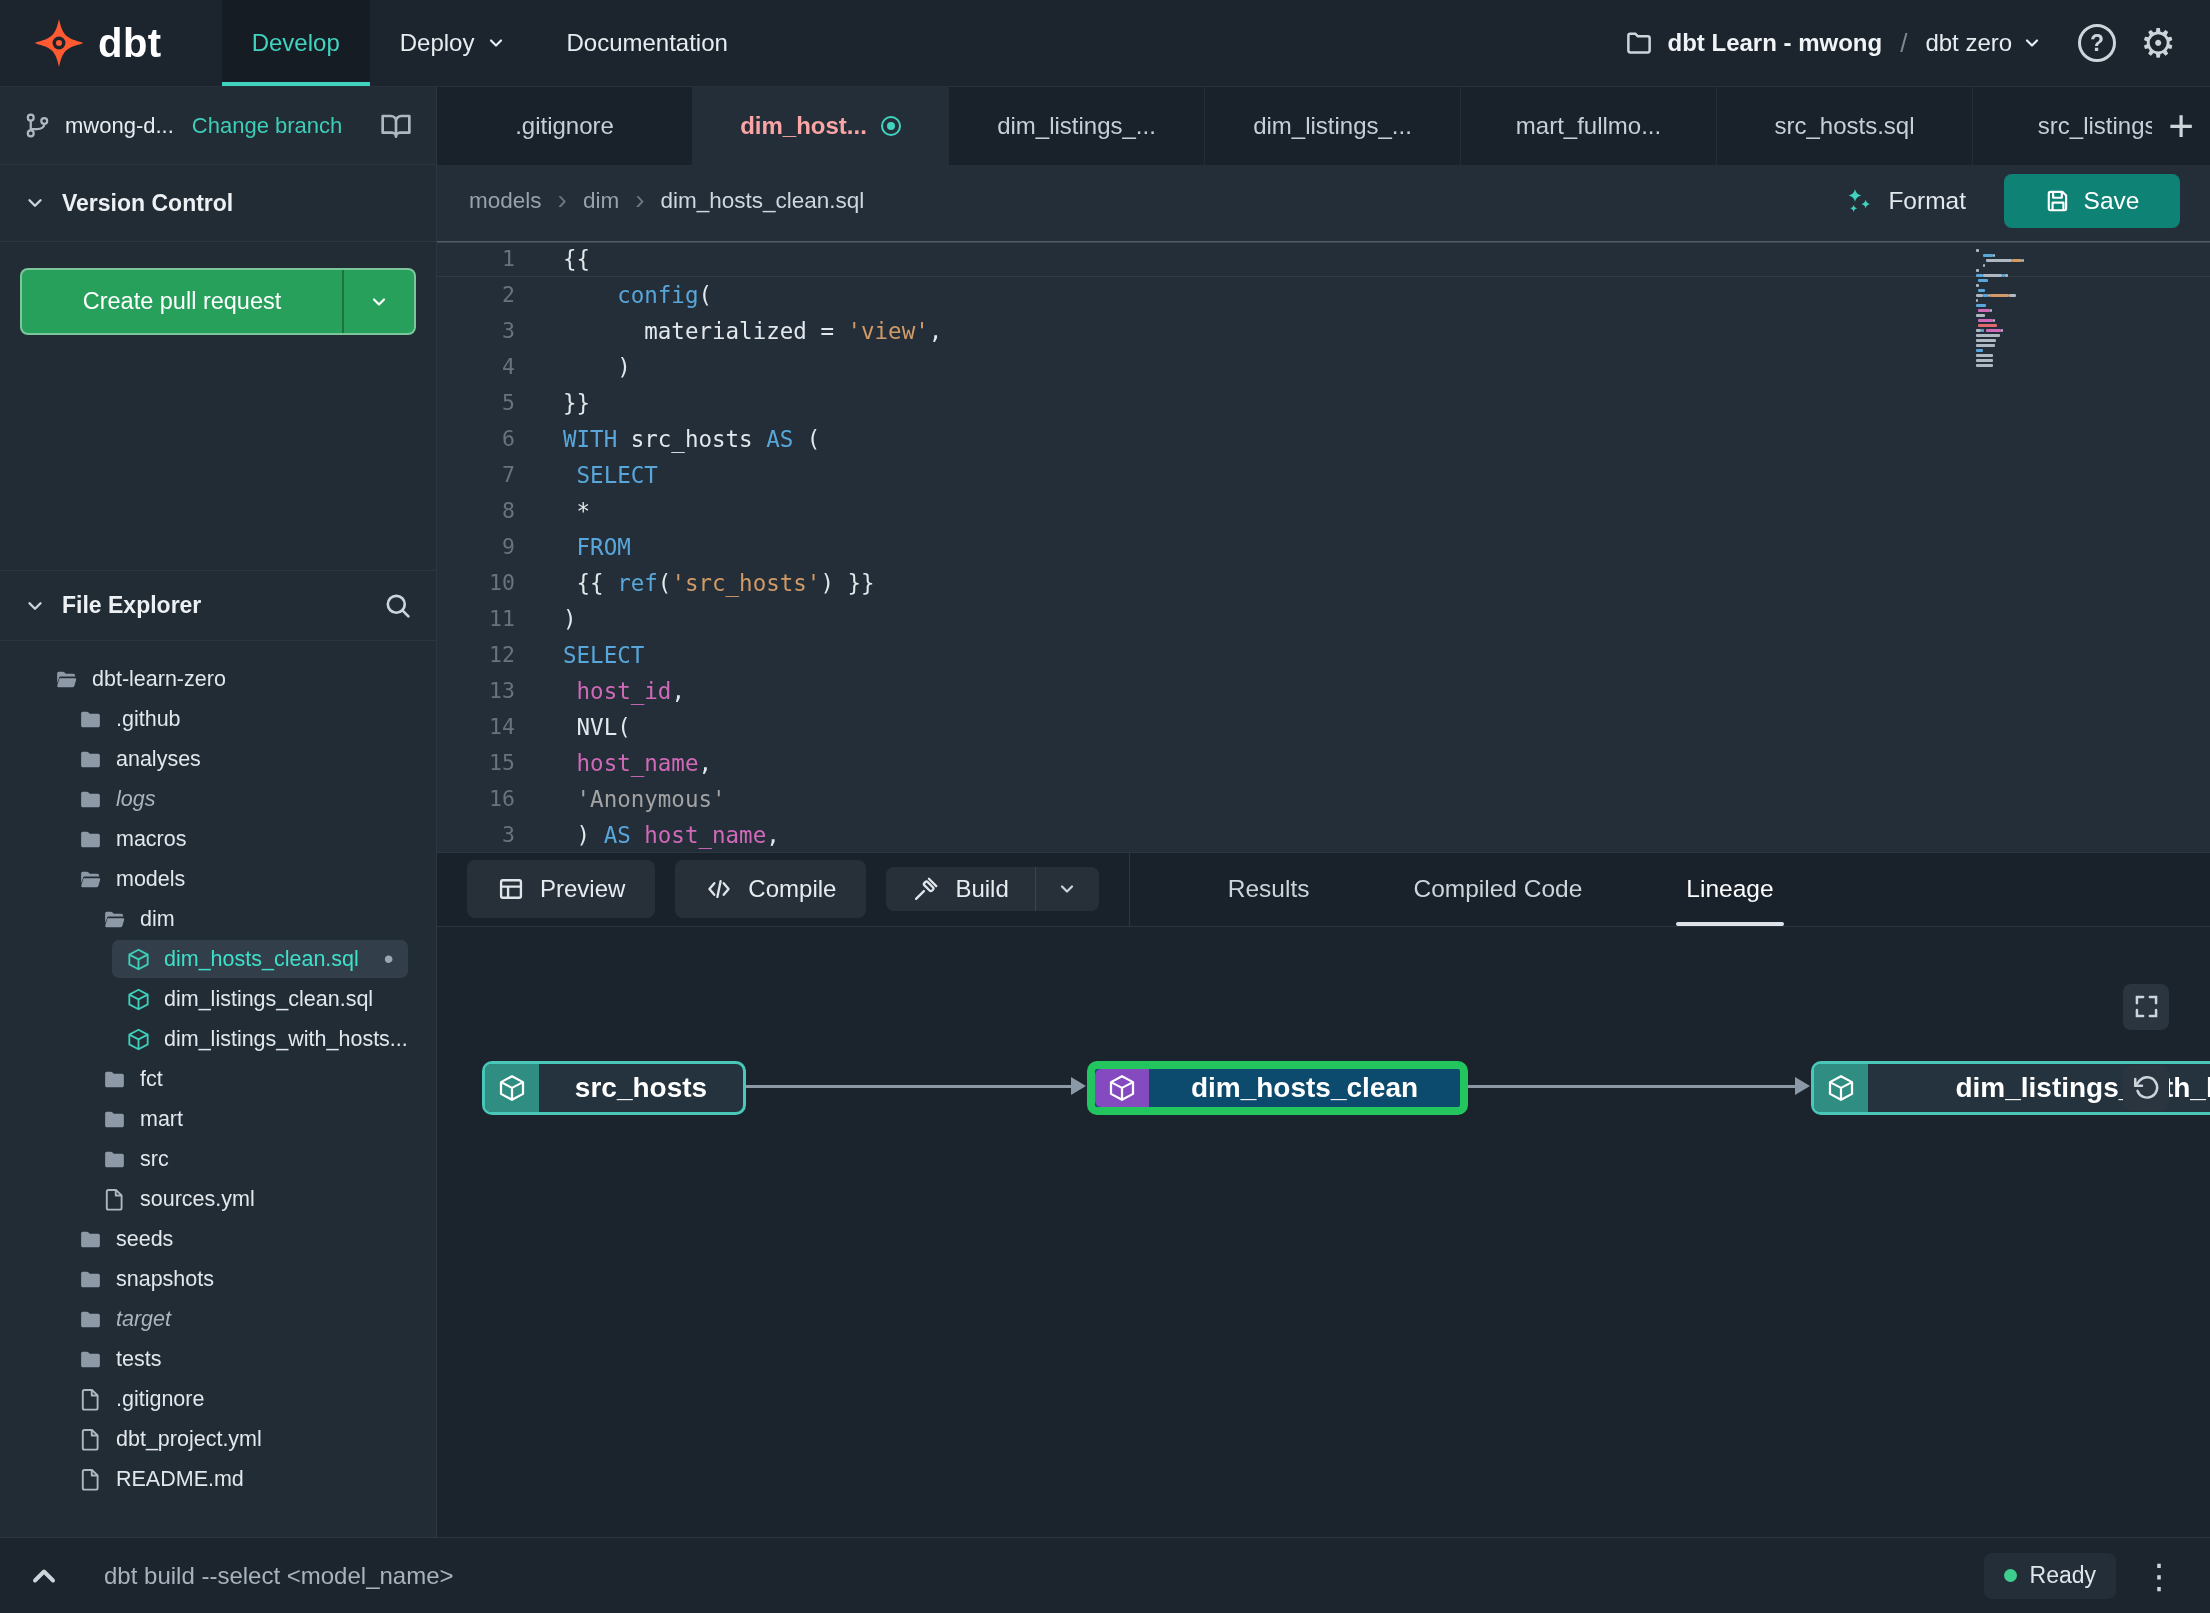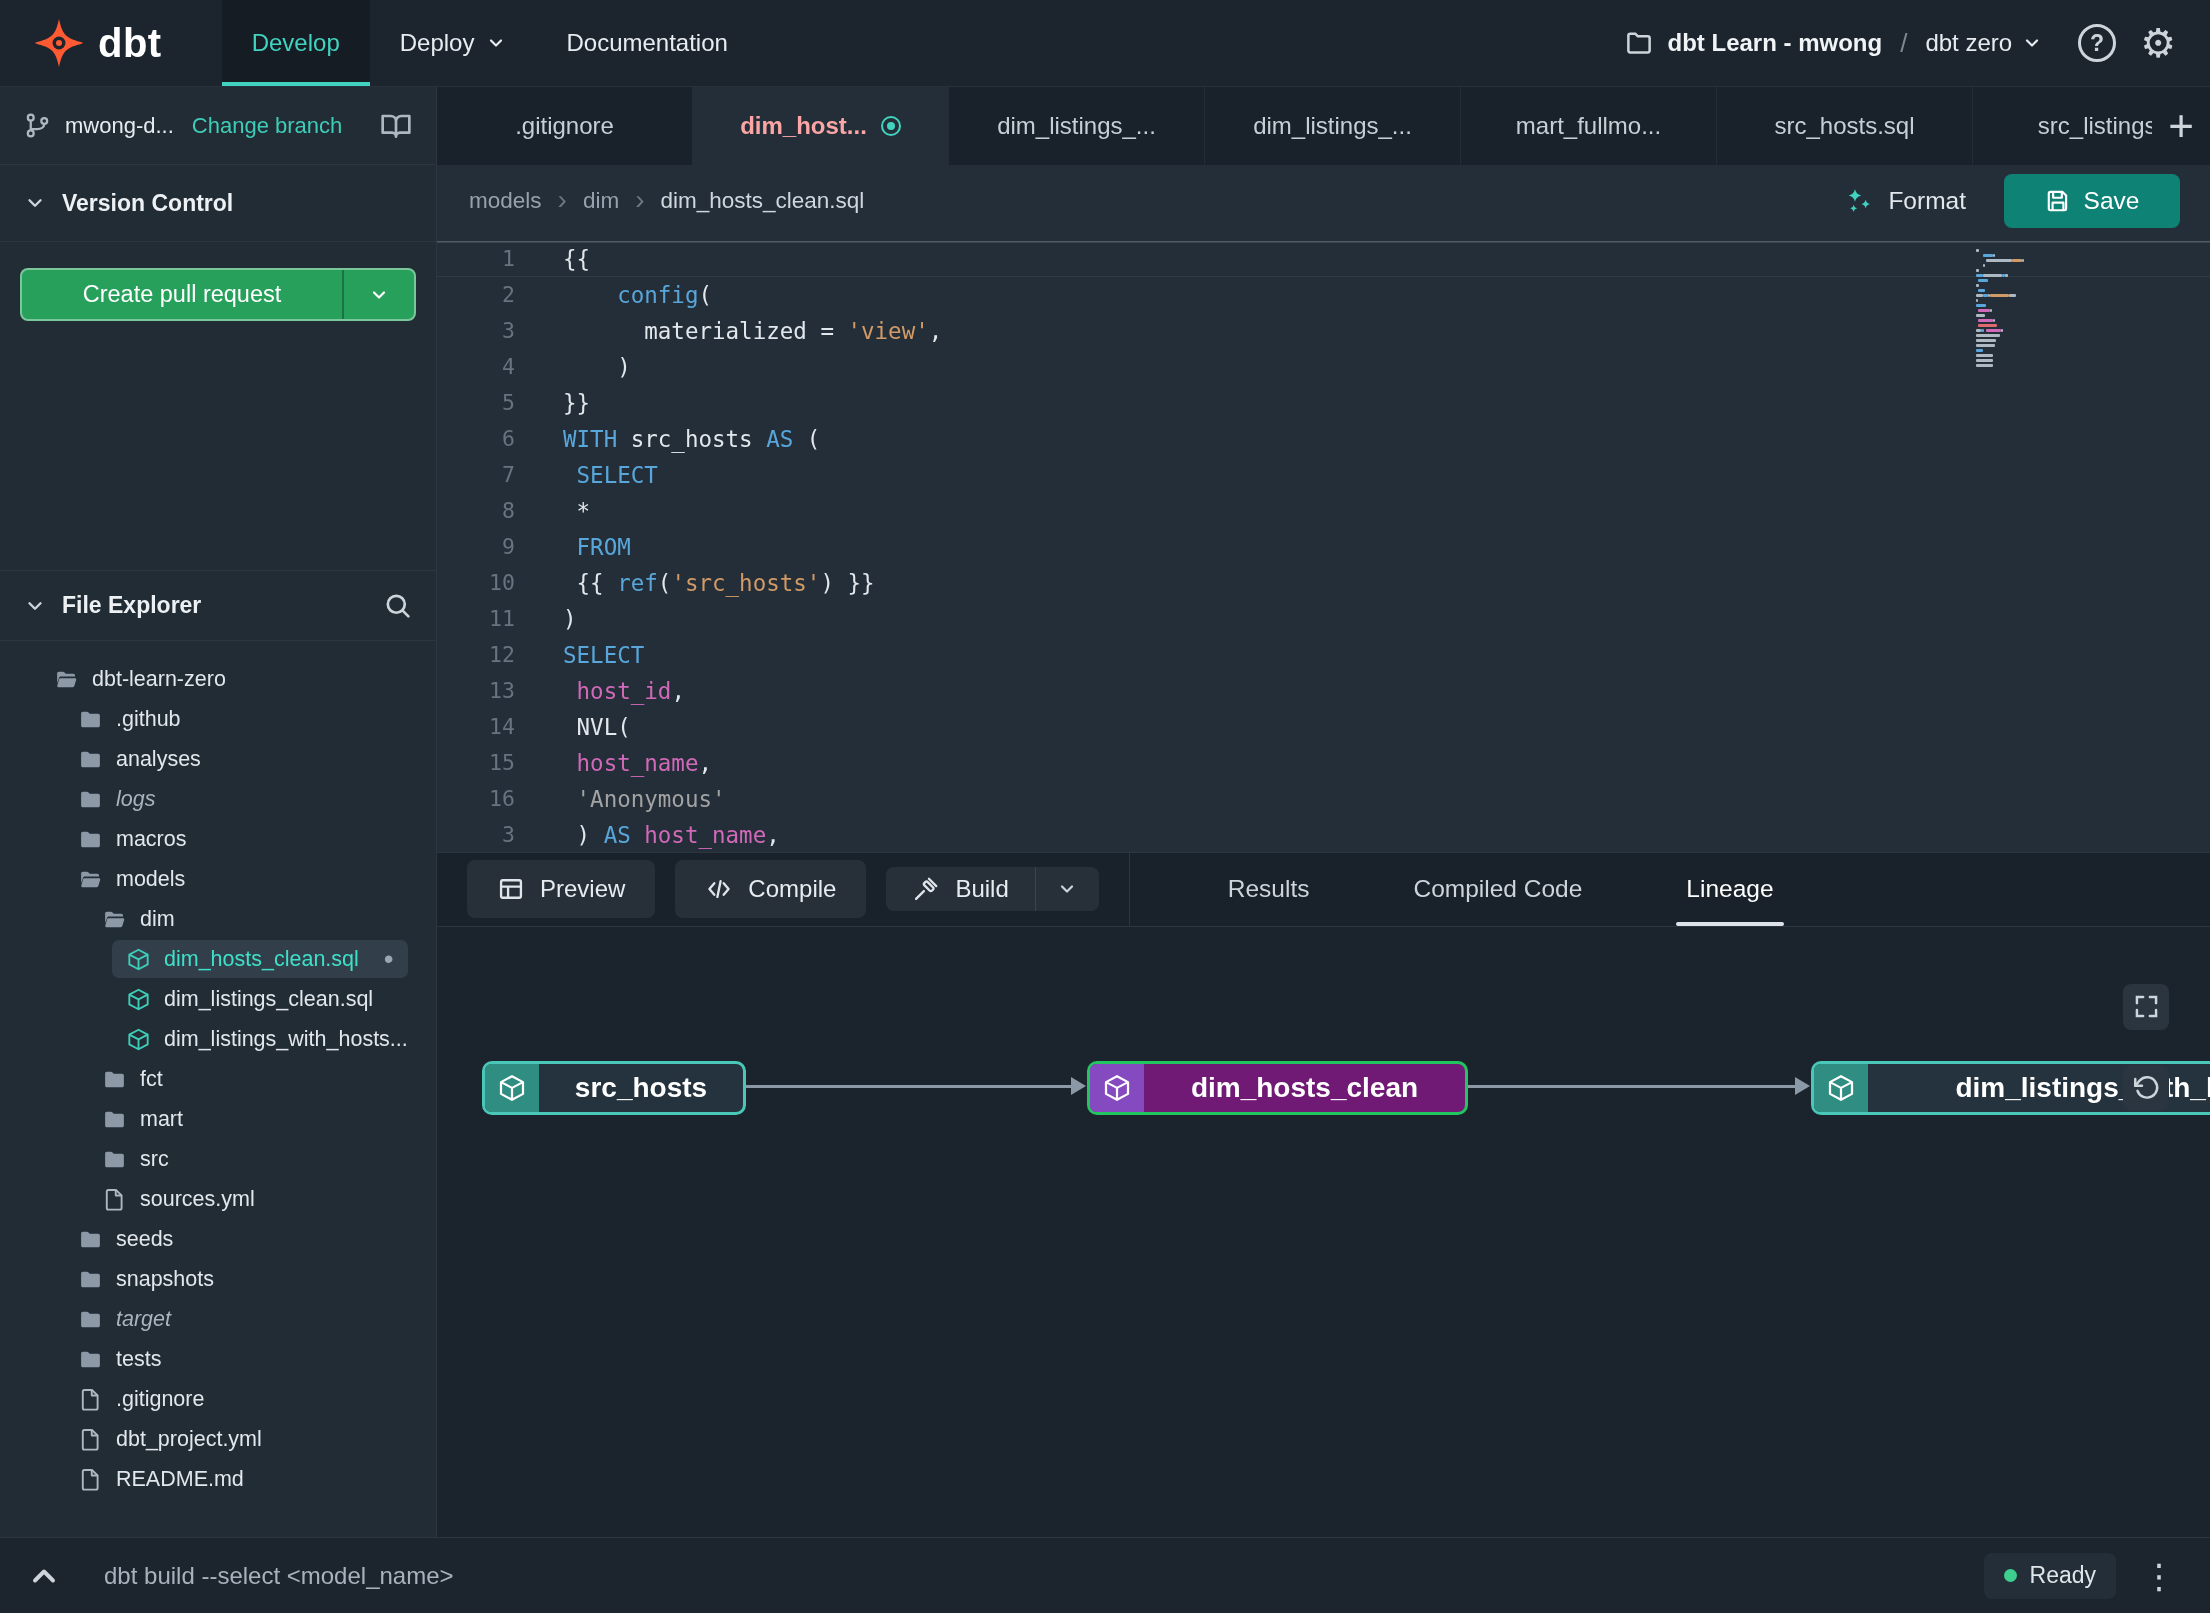--- a/index.html
+++ b/index.html
@@ -33,21 +33,21 @@
 .branch-row{flex:0 0 78px;border-bottom:1px solid #2b3640;display:flex;align-items:center;padding:0 24px;gap:14px}
 .bicon{width:27px;height:27px;color:#aeb8c2;display:inline-flex;flex:0 0 27px}
 .branch-name{font-size:22px;color:#e7ecf0;white-space:nowrap}
 .change-branch{font-size:22px;color:#3ecdb8;margin-left:4px;cursor:pointer;white-space:nowrap}
 .book-btn{margin-left:auto;width:32px;height:32px;color:#aeb8c2;display:inline-flex;cursor:pointer}
 .section-header{flex:0 0 77px;display:flex;align-items:center;gap:16px;padding:0 24px;border-bottom:1px solid #2b3640;font-size:23px;font-weight:700;color:#eef1f4}
 .section-header.fe{flex:0 0 70px}
 .sec-chev{width:22px;height:22px;color:#cdd5db;display:inline-flex;flex:0 0 22px;cursor:pointer}
 .search-btn{margin-left:auto;width:29px;height:29px;color:#cdd5db;display:inline-flex;cursor:pointer}
 .vc-body{flex:0 0 329px;padding:26px 20px;border-bottom:1px solid #2b3640}
-.create-pr{display:flex;height:53px;border-radius:8px;overflow:hidden;border:2px solid rgba(255,255,255,.4);background:#26a05b;cursor:pointer}
+.create-pr{display:flex;height:67px;border-radius:8px;overflow:hidden;border:2px solid rgba(255,255,255,.4);background:#26a05b;cursor:pointer}
 .create-pr-main{flex:1;display:flex;align-items:center;justify-content:center;font-size:23.5px;color:#fff;font-weight:500}
 .create-pr-caret{flex:0 0 72px;display:flex;align-items:center;justify-content:center;border-left:2px solid rgba(0,0,0,.28);color:#fff}
 .create-pr-caret .chev{width:24px;height:24px}
 .file-tree{flex:1;min-height:0;overflow:hidden;padding-top:18px}
 .tree-row{height:40px;display:flex;align-items:center;cursor:pointer}
 .tree-inner{display:inline-flex;align-items:center;gap:13px;height:38px;padding:0 14px;border-radius:7px;max-width:100%}
 .tree-row.sel .tree-inner{background:#323f4b}
 .tree-icon{width:25px;height:25px;display:inline-flex;flex:0 0 25px}
 .tree-icon.folder,.tree-icon.folder-open{color:#8d99a6}
 .tree-icon.file{color:#aeb8c2}
@@ -106,21 +106,21 @@
 .panel-tab.active::after{content:"";position:absolute;left:42px;right:42px;bottom:0;height:4px;background:#dde3e9;border-radius:2px}
 
 
 .lineage{flex:1;min-height:0;background:#1b242d;position:relative;overflow:hidden}
 .node{position:absolute;height:54px;display:flex;align-items:stretch;border-radius:10px;font-size:28px;font-weight:700;color:#fff;cursor:pointer}
 .nicon{flex:0 0 54px;display:flex;align-items:center;justify-content:center;border-radius:6px 0 0 6px}
 .nicon svg{width:30px;height:30px}
 .nlbl{flex:1;display:flex;align-items:center;justify-content:center;padding:0 18px;white-space:nowrap}
 .node.teal{border:3px solid #49c7b9;background:#24333d}
 .node.teal .nicon{background:#2f8d82;color:#fff}
-.node.purple{border:3px solid #22c55e;background:#701a75}
+.node.purple{border:8px solid #22c55e;background:#0c4a6e}
 .node.purple .nicon{background:#8549c0;color:#fff}
 .node1{left:45px;top:134px;width:264px}
 .node2{left:650px;top:134px;width:381px}
 .node3{left:1374px;top:134px;width:560px}
 .edge{position:absolute;top:158px;height:3px;background:#8b98a6}
 .edge1{left:309px;width:325px}
 .edge2{left:1031px;width:327px}
 .edge-head{position:absolute;top:150px;width:0;height:0;border-top:9px solid transparent;border-bottom:9px solid transparent;border-left:15px solid #8b98a6}
 .head1{left:634px}
 .head2{left:1358px}

